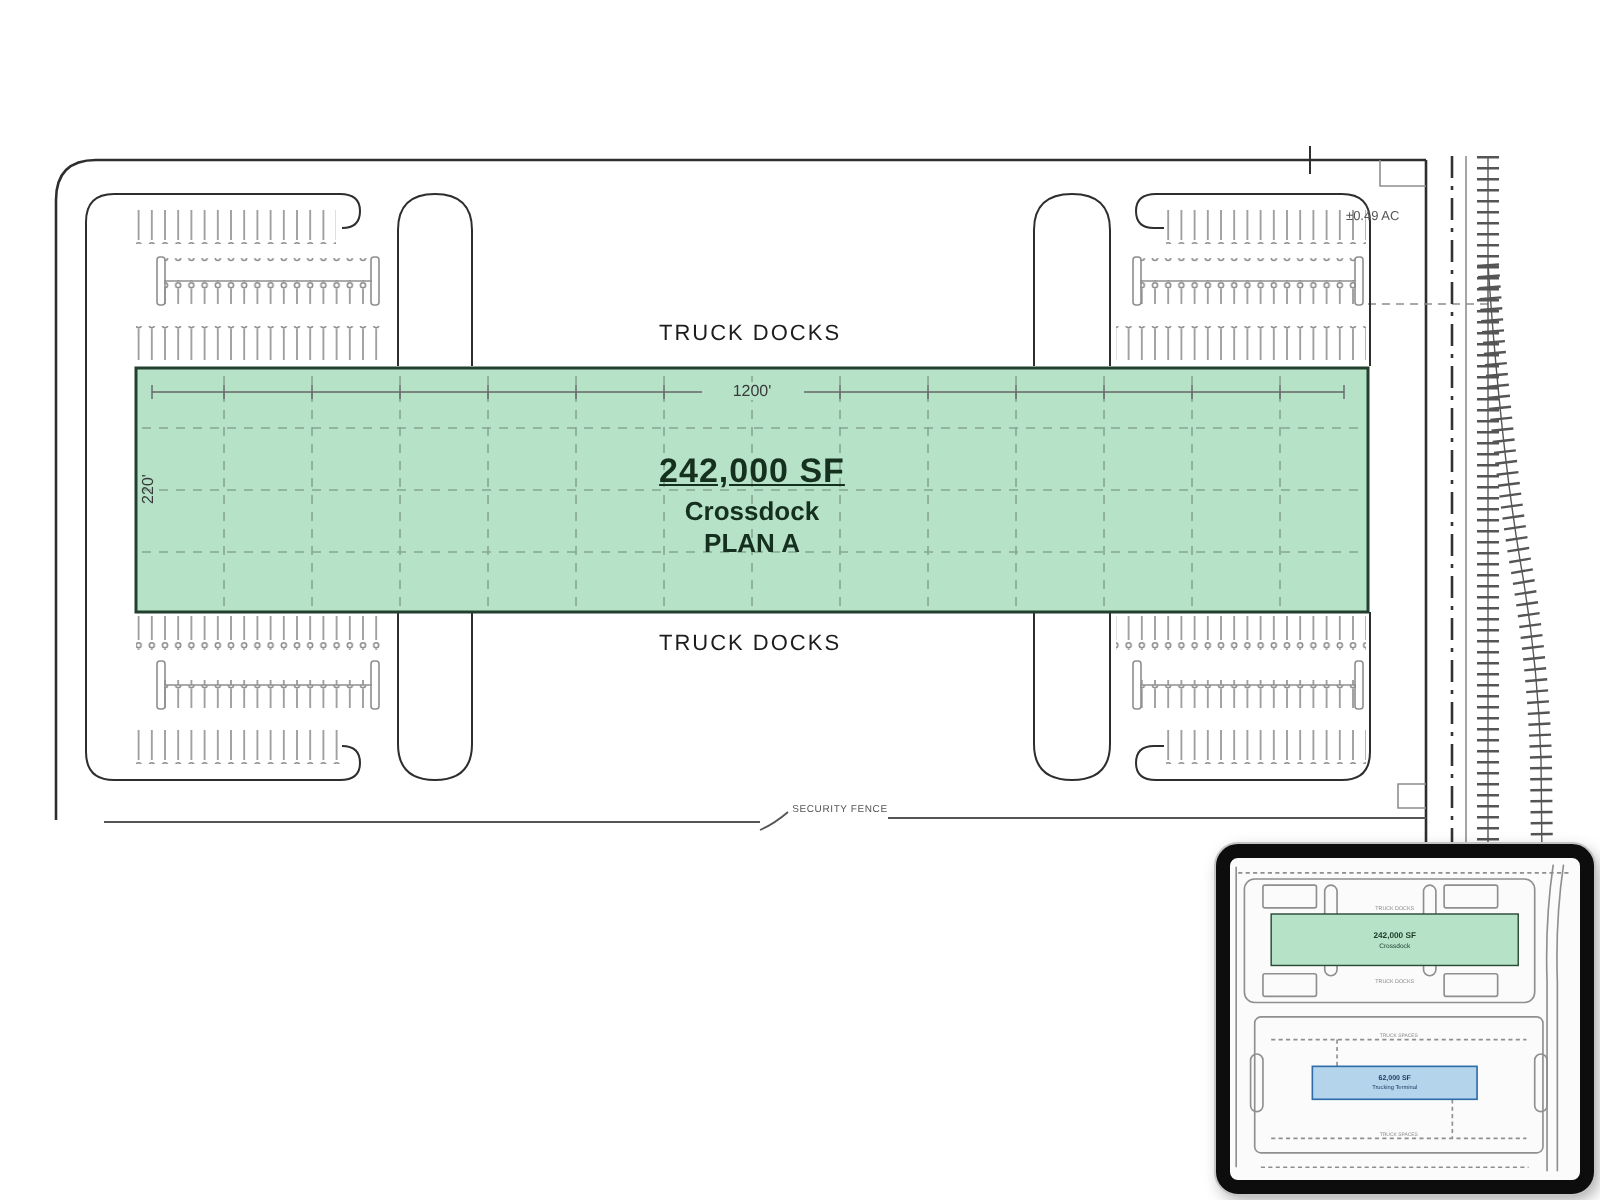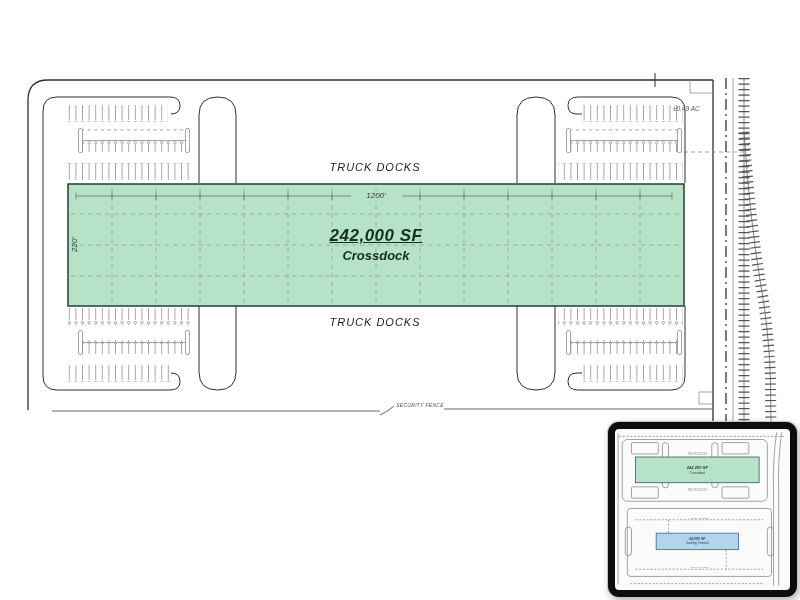--- a/index.html
+++ b/index.html
@@ -1,18 +1,18 @@
 <!DOCTYPE html>
 <html style="--building-green: #b6e2c8; --building-border: #23402e; --building-text: #15301e; --terminal-blue: #b3d4eb; --terminal-border: #2f6da8; --line-dark: #2e2e2e; --line-gray: #8f8f8f; --grid-green: #86a794;"><head>
 <meta charset="utf-8">
 <style>
   html,body{margin:0;padding:0;background:#ffffff;}
   *{box-sizing:border-box;}
   .stage{position:relative;width:800px;height:600px;background:#fff;overflow:hidden;
-         font-family:"Liberation Sans", sans-serif;font-style:italic;}
+         font-family:"Liberation Sans", sans-serif;}
   svg{display:block;}
   
   .bnd{stroke:var(--line-dark);stroke-width:1.3;fill:none;}
   .curb{stroke:var(--line-dark);stroke-width:1;fill:none;}
   .gray{stroke:var(--line-gray);stroke-width:.8;fill:none;}
   .grid{stroke:var(--grid-green);stroke-width:.8;fill:none;stroke-dasharray:4.5 4;}
   .dim{stroke:#666;stroke-width:.7;fill:none;}
   .fence{stroke:#555;stroke-width:.9;fill:none;}
   .dashdot{stroke:#333;stroke-width:1.3;fill:none;stroke-dasharray:11 4 2 4;}
   .railtie{stroke:#555;stroke-width:11;fill:none;stroke-dasharray:1.2 4.3;}
@@ -150,20 +150,21 @@
   </svg>
 
   <div class="lbl truckdocks" style="left:305px;top:161px;">TRUCK DOCKS</div>
 
   <div class="lbl dimtxt" style="left:356px;top:191px;width:40px;background:var(--building-green);">1200'</div>
 
   <div class="lbl dimtxt" style="left:56px;top:240px;width:36px;transform:rotate(-90deg);">220'</div>
 
   <div class="lbl bigarea" style="left:266px;top:226px;">242,000 SF</div>
   <div class="lbl bcap" style="left:266px;top:248px;">Crossdock</div>
+  <div class="lbl bcap" style="left:266px;top:264px;">PLAN A</div>
 
   <div class="lbl truckdocks" style="left:305px;top:316px;">TRUCK DOCKS</div>
 
   <div class="lbl small" style="left:673px;top:105px;width:40px;">±0.49 AC</div>
 
   <div class="lbl tiny" style="left:394px;top:402px;width:52px;text-align:center;">SECURITY FENCE</div>
 
   <div class="inset">
     <svg viewBox="0 0 170 156">
 

